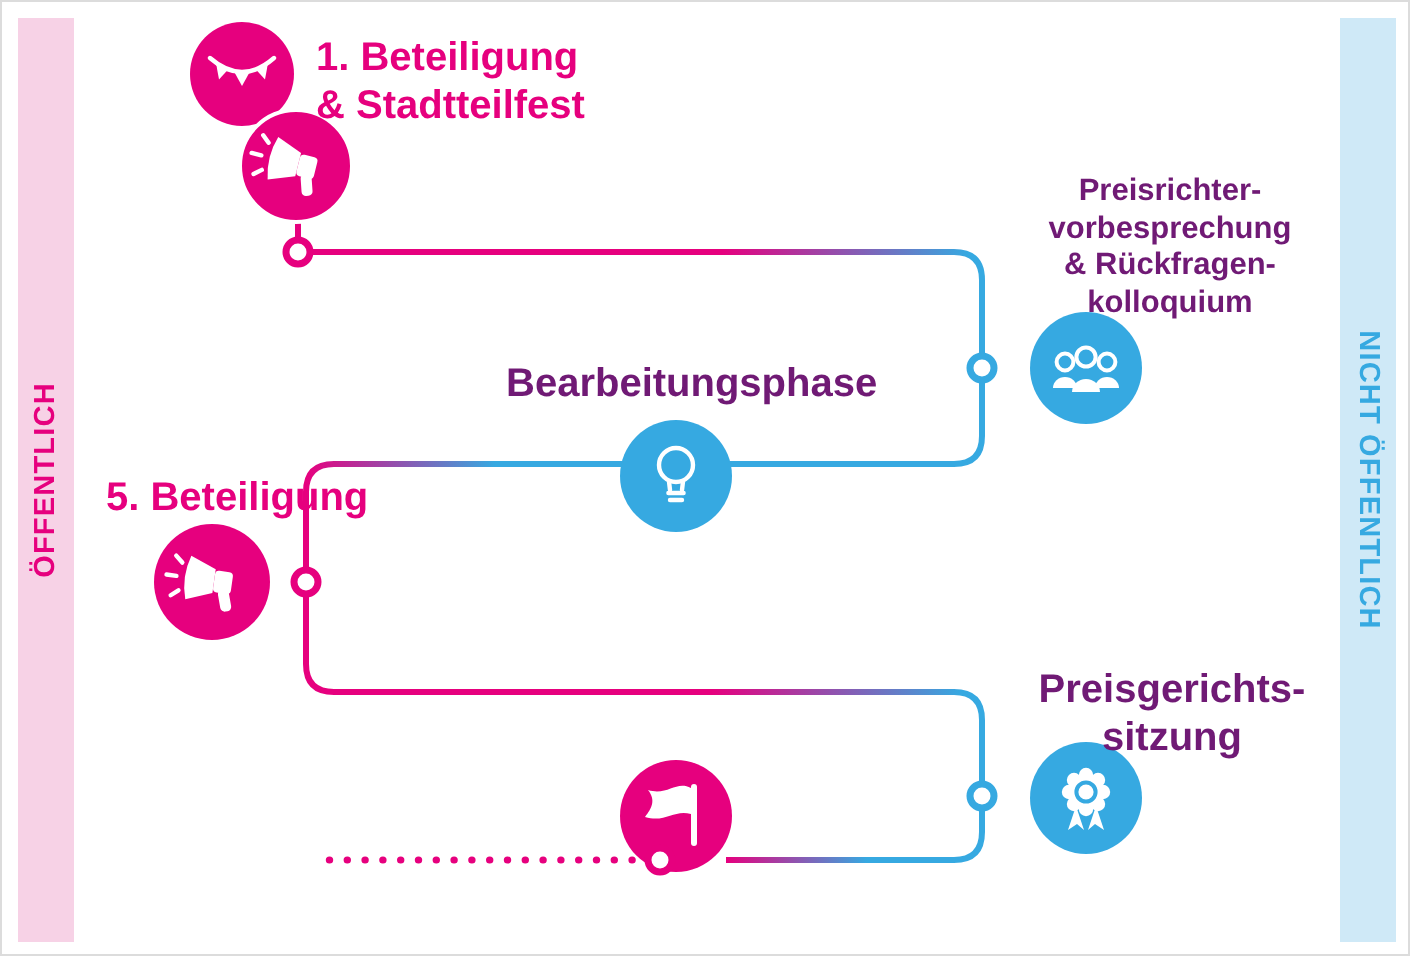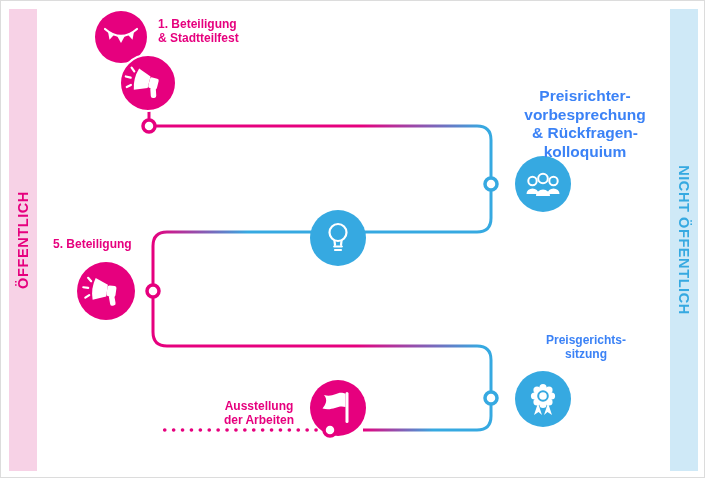--- a/index.html
+++ b/index.html
@@ -13,24 +13,24 @@
   .band-right{left:669px;background:#cfe9f7;}
   .band-text{
     position:absolute;left:50%;top:50%;white-space:nowrap;
     font-size:14.5px;font-weight:bold;letter-spacing:.6px;
   }
   .band-left .band-text{color:#e6007e;transform:translate(-50%,-50%) rotate(-90deg);}
   .band-right .band-text{color:#36a9e1;transform:translate(-50%,-50%) rotate(90deg);}
   svg.diagram{position:absolute;left:0;top:0;}
   .lbl{
     position:absolute;white-space:pre-line;font-weight:bold;line-height:1.2;
-    font-size:12px;
+    font-size:20px;
   }
   .pink{color:#e6007e;}
-  .blue{color:#3b82f6;}
+  .blue{color:#701a75;}
   .lbl1{left:157px;top:16px;text-align:left;}
   .lbl2{left:498px;top:86px;width:172px;text-align:center;font-size:15.5px;}
   .lbl3{left:252px;top:179px;width:170px;text-align:center;}
   .lbl4{left:52px;top:236px;}
   .lbl5{left:500px;top:332px;width:170px;text-align:center;}
   .lbl6{left:193px;top:398px;width:130px;text-align:center;}
 </style>
 </head>
 <body>
 
@@ -160,19 +160,18 @@
       <circle cx="329" cy="429" r="6" stroke="#e6007e"></circle>
     </g>
   </svg>
 
   <div class="lbl pink lbl1">1. Beteiligung
 &amp; Stadtteilfest</div>
   <div class="lbl blue lbl2">Preisrichter-
 vorbesprechung
 &amp; Rückfragen-
 kolloquium</div>
+  <div class="lbl blue lbl3">Bearbeitungsphase</div>
   <div class="lbl pink lbl4">5. Beteiligung</div>
   <div class="lbl blue lbl5">Preisgerichts-
 sitzung</div>
-  <div class="lbl pink lbl6">Ausstellung
-der Arbeiten</div>
 
 </div>
 
 </body></html>

